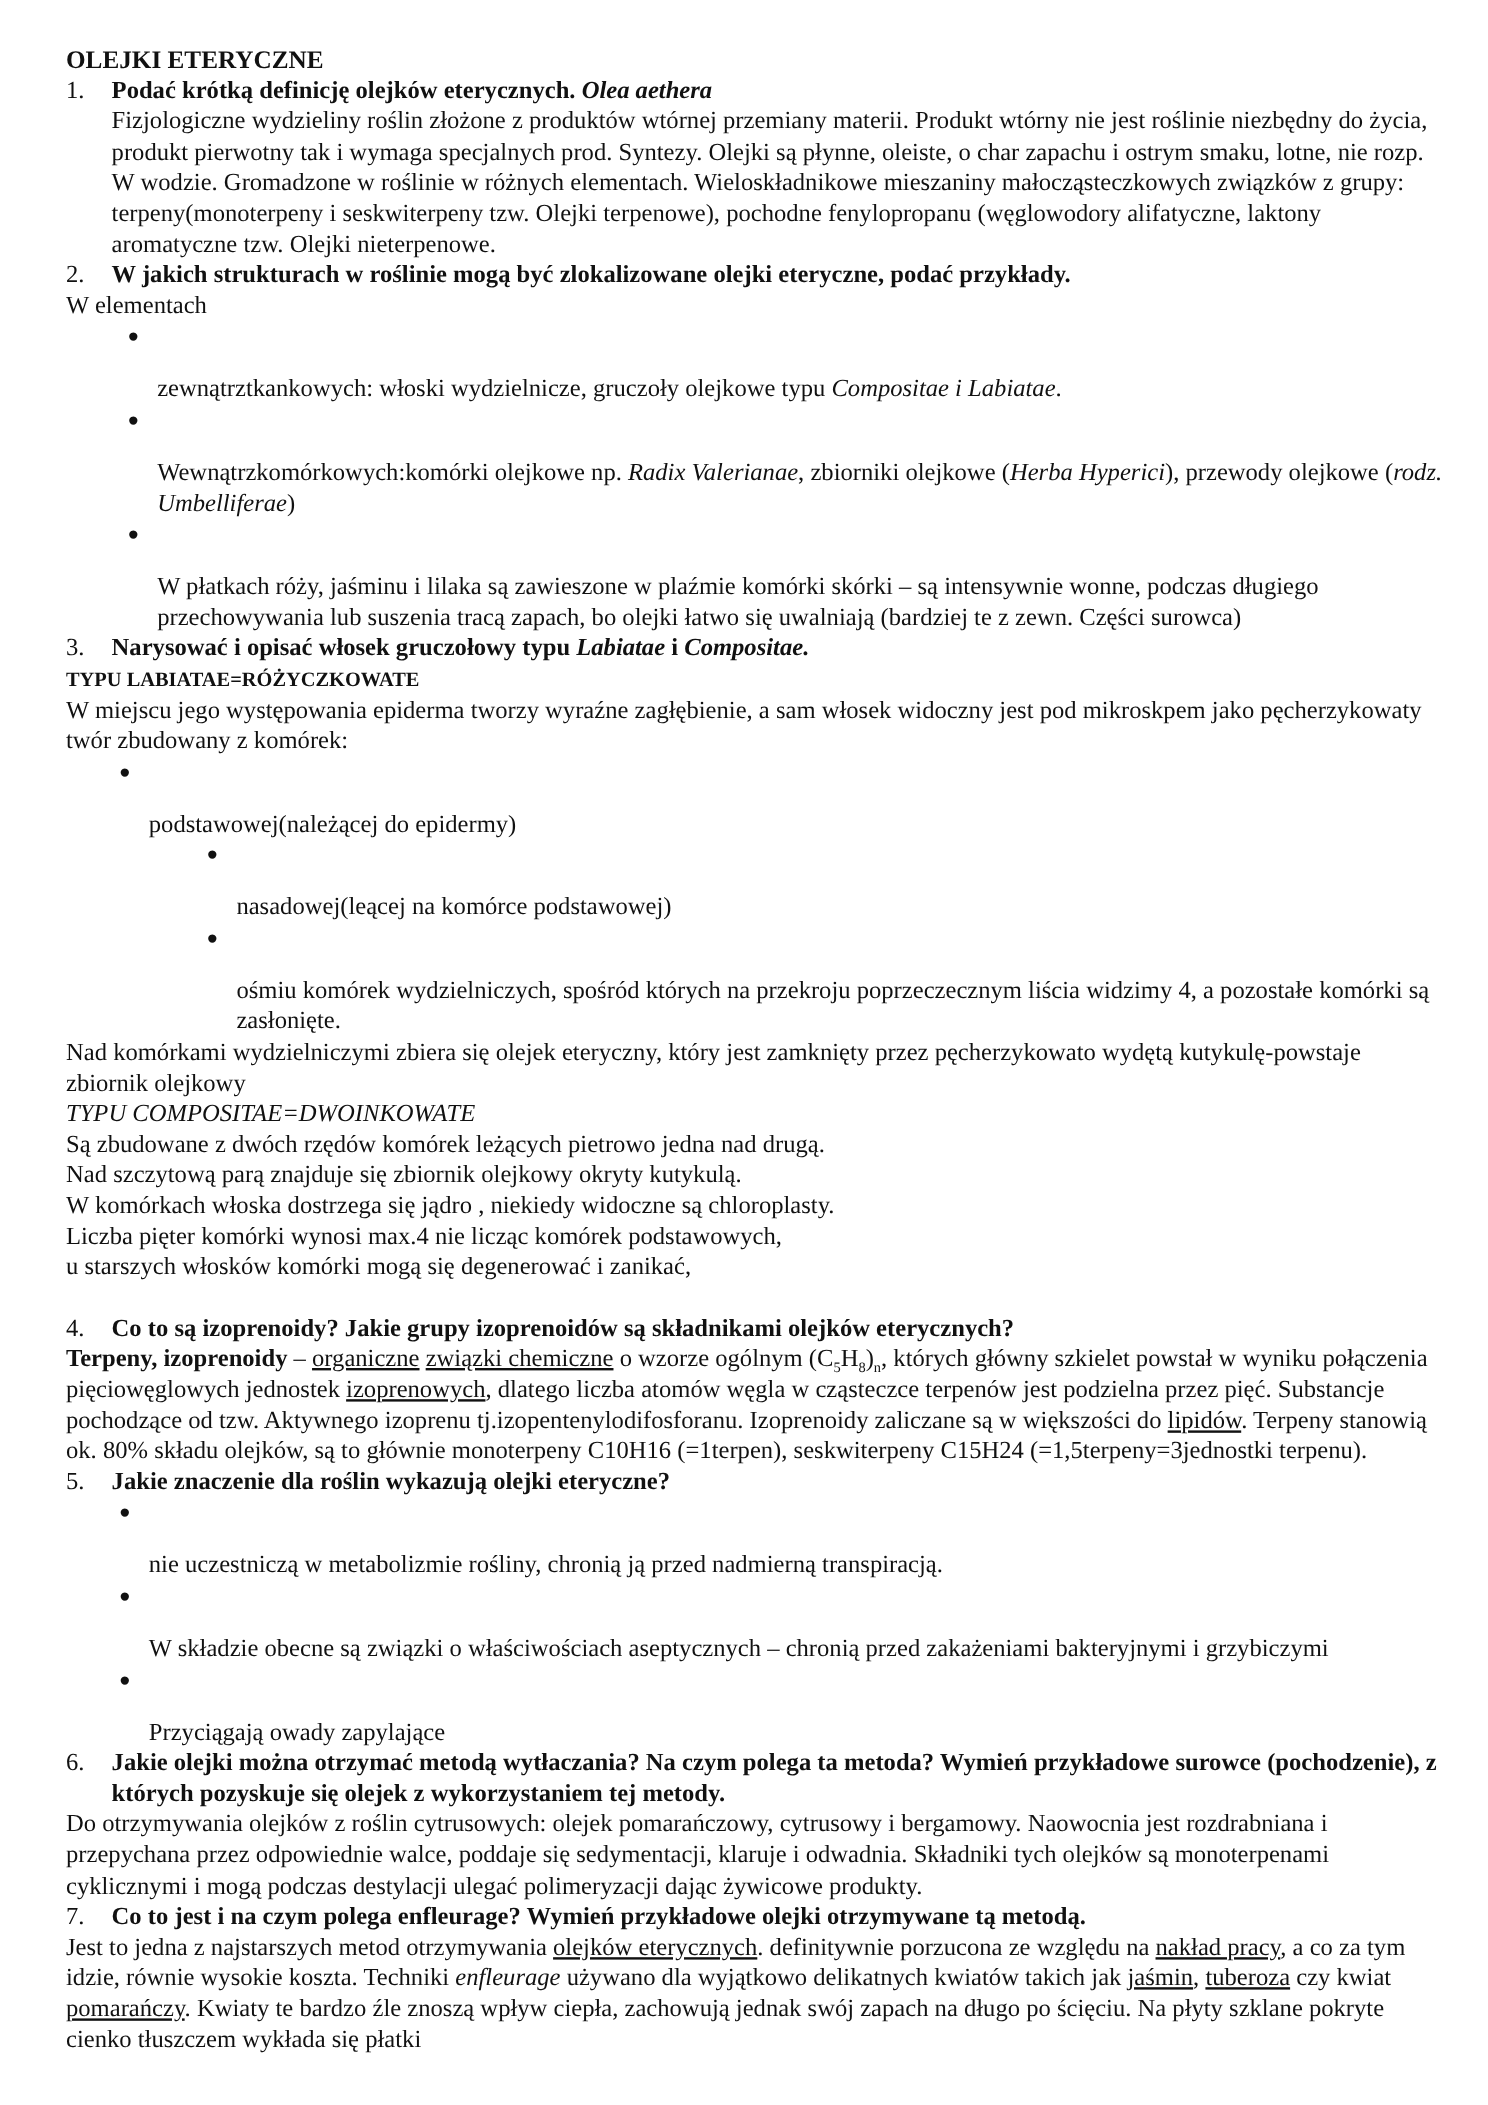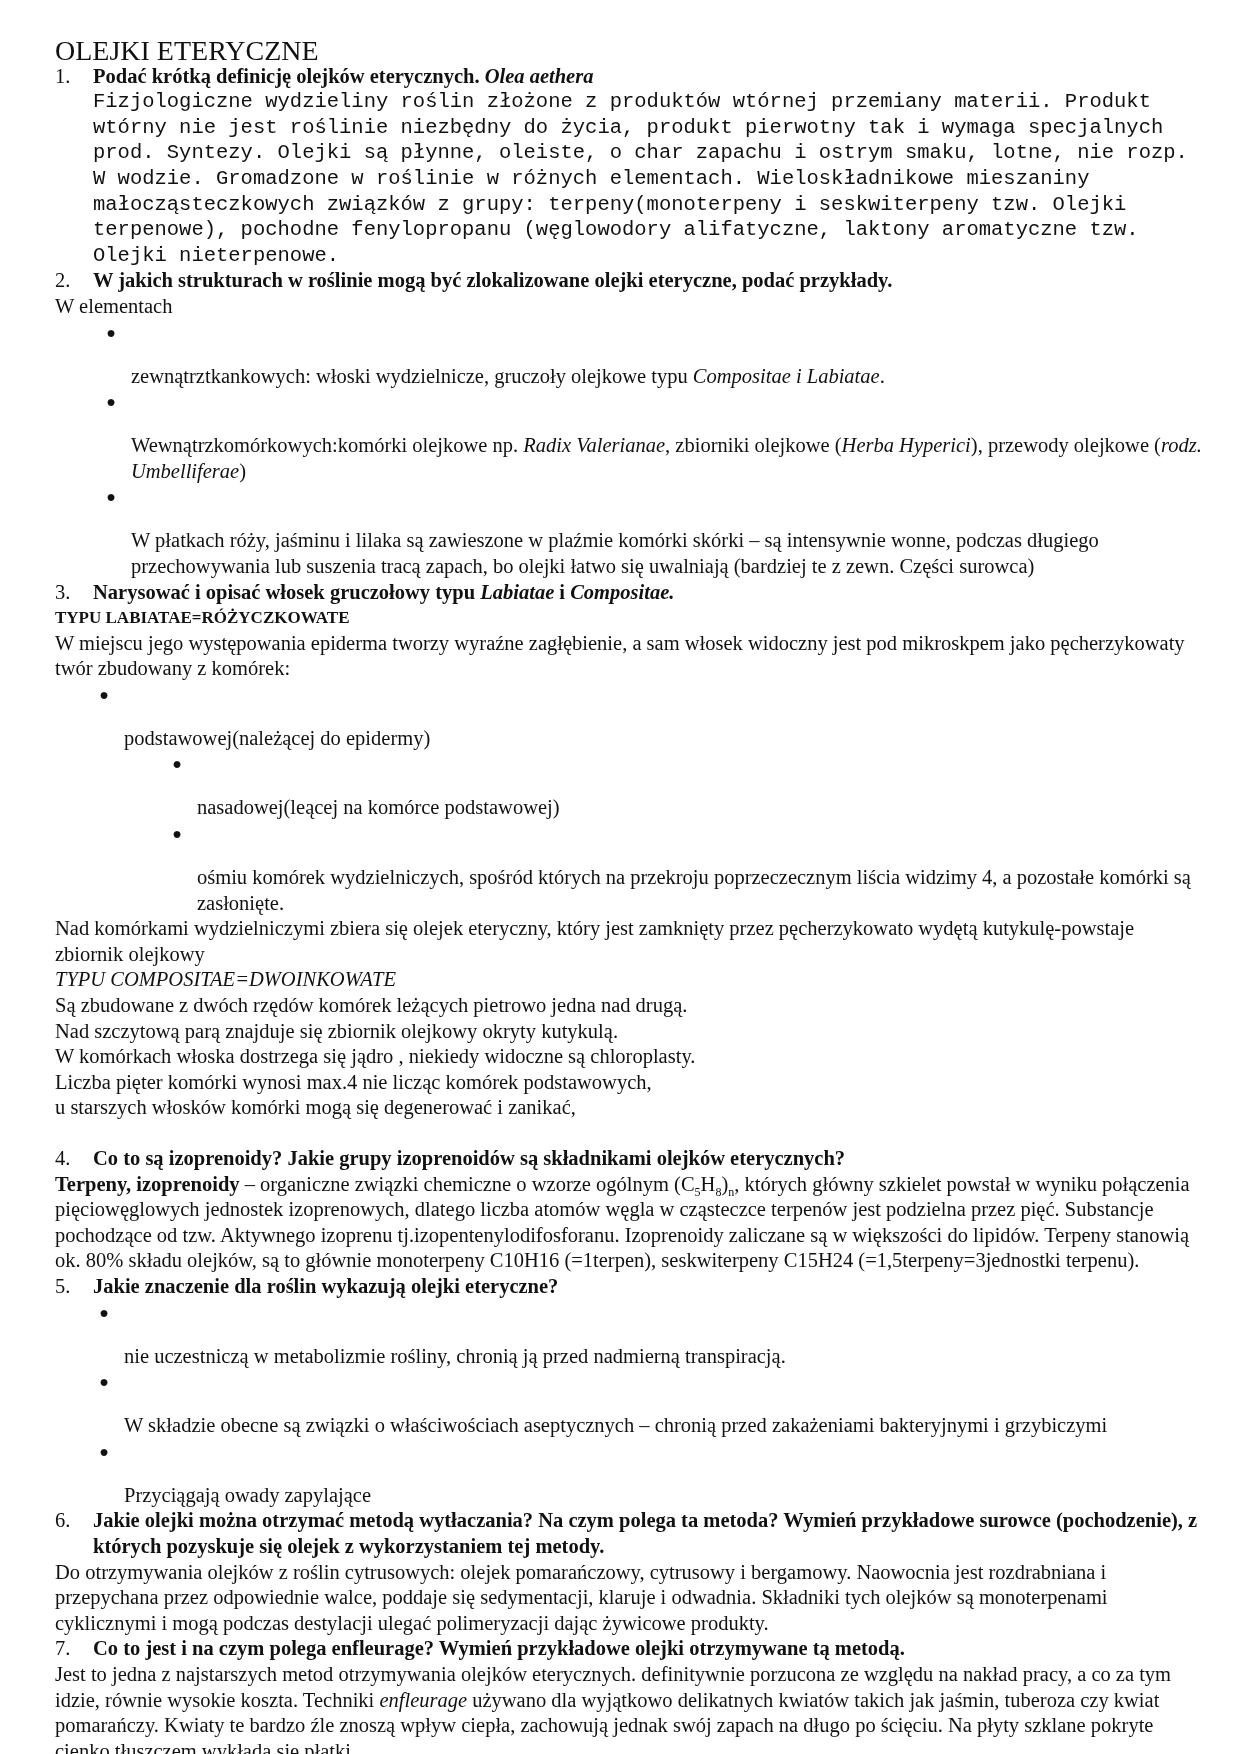--- a/index.html
+++ b/index.html
@@ -2,35 +2,35 @@
 <html><head>
 <meta charset="utf-8">
 <style>
   html, body { margin: 0; padding: 0; background: #ffffff; }
   body { width: 1240px; height: 1754px; overflow: hidden; position: relative; }
   .page {
     position: absolute; left: 55px; top: 38px; width: 1150px;
     font-family: "Liberation Serif", "DejaVu Serif", serif;
     font-size: 20.5px; line-height: 25.6px; color: #111;
   }
-  .title { font-weight: normal; font-size: 28px; }
+  .title { font-weight: bold; font-size: 21px; }
   .q { display: flex; }
   .q .num { width: 38px; flex: none; }
   .q .qt { font-weight: bold; flex: 1; }
-  .ind { padding-left: 38px; font-family: Liberation Mono, monospace; }
+  .ind { padding-left: 38px; }
   ul { margin: 0; padding: 0; list-style: none; }
   li { display: flex; }
   li .b { flex: none; width: 40px; text-align: center; font-size: 16px; }
   li .t { flex: 1; margin-top: 44px; }
   .l1 { padding-left: 36px; }
   .l1b { padding-left: 29px; }
   .l2 { padding-left: 102px; }
   .h2 { font-weight: bold; font-size: 17px; }
   .it { font-style: italic; }
-  .u { }
+  .u { text-decoration: underline; }
   .gap { height: 25px; }
   sub { font-size: 12px; line-height: 0; }
 </style>
 </head>
 <body>
 
 <div class="page">
 
   <div class="title">OLEJKI ETERYCZNE</div>
 

